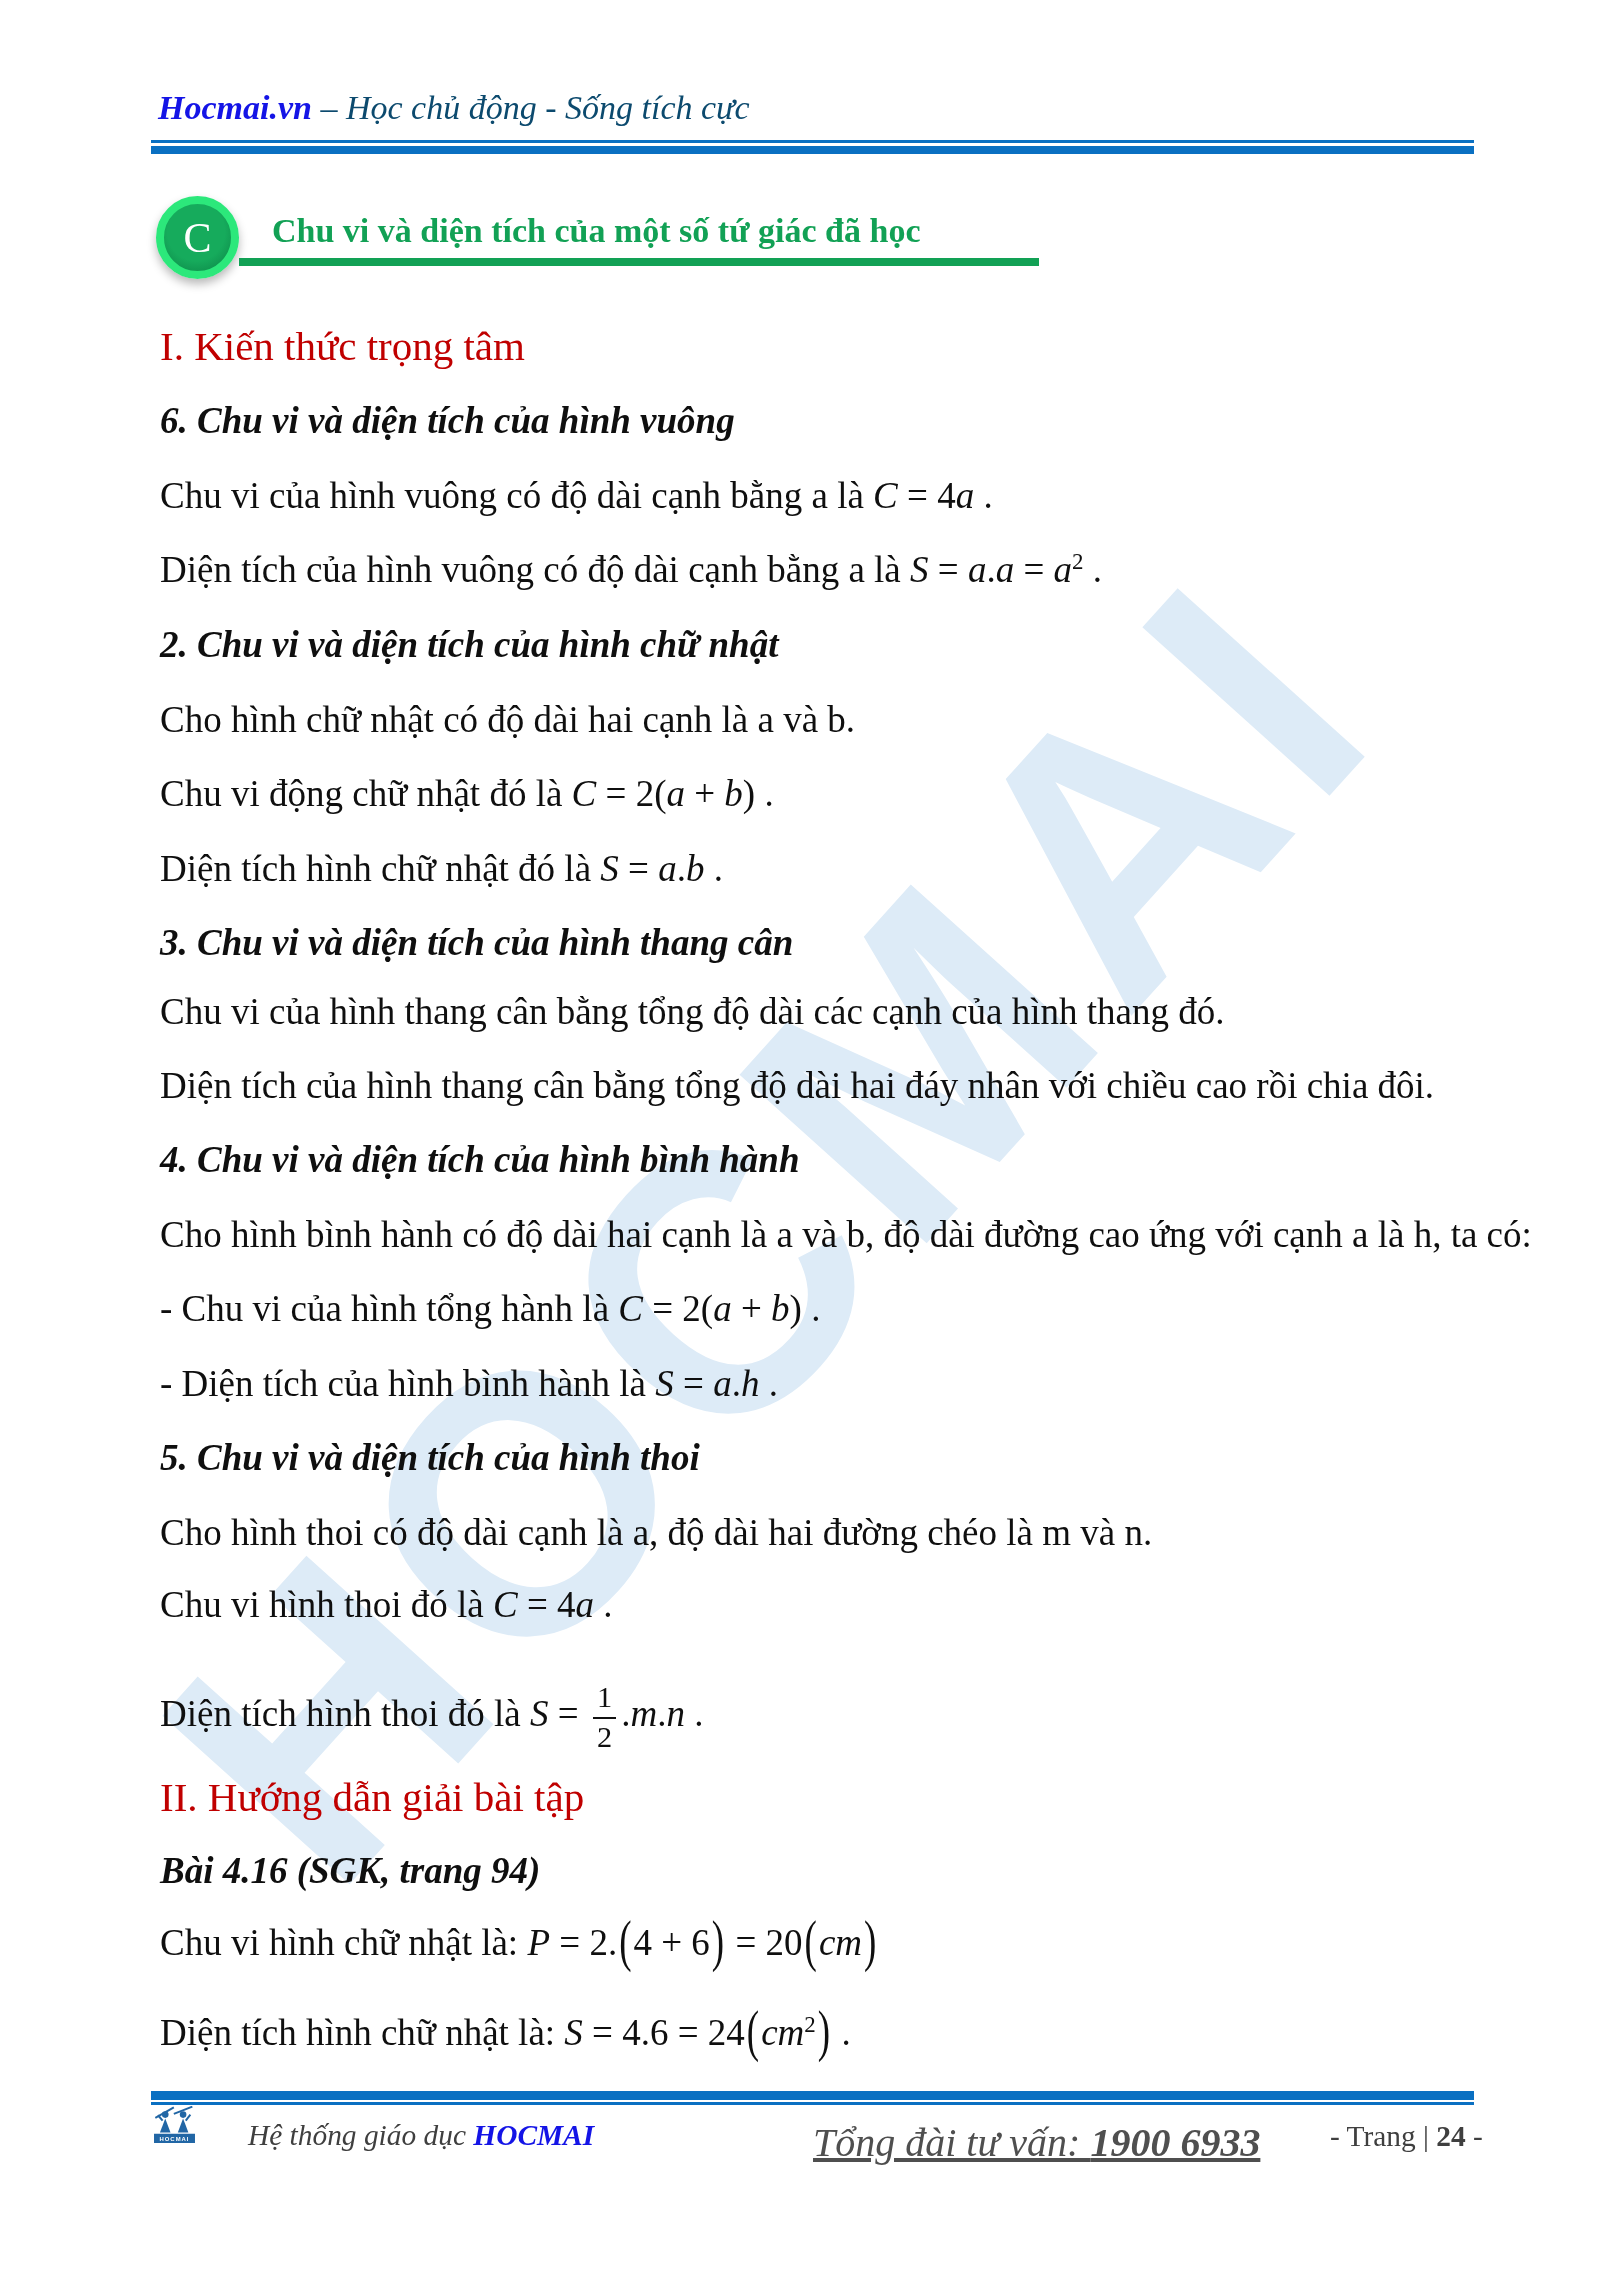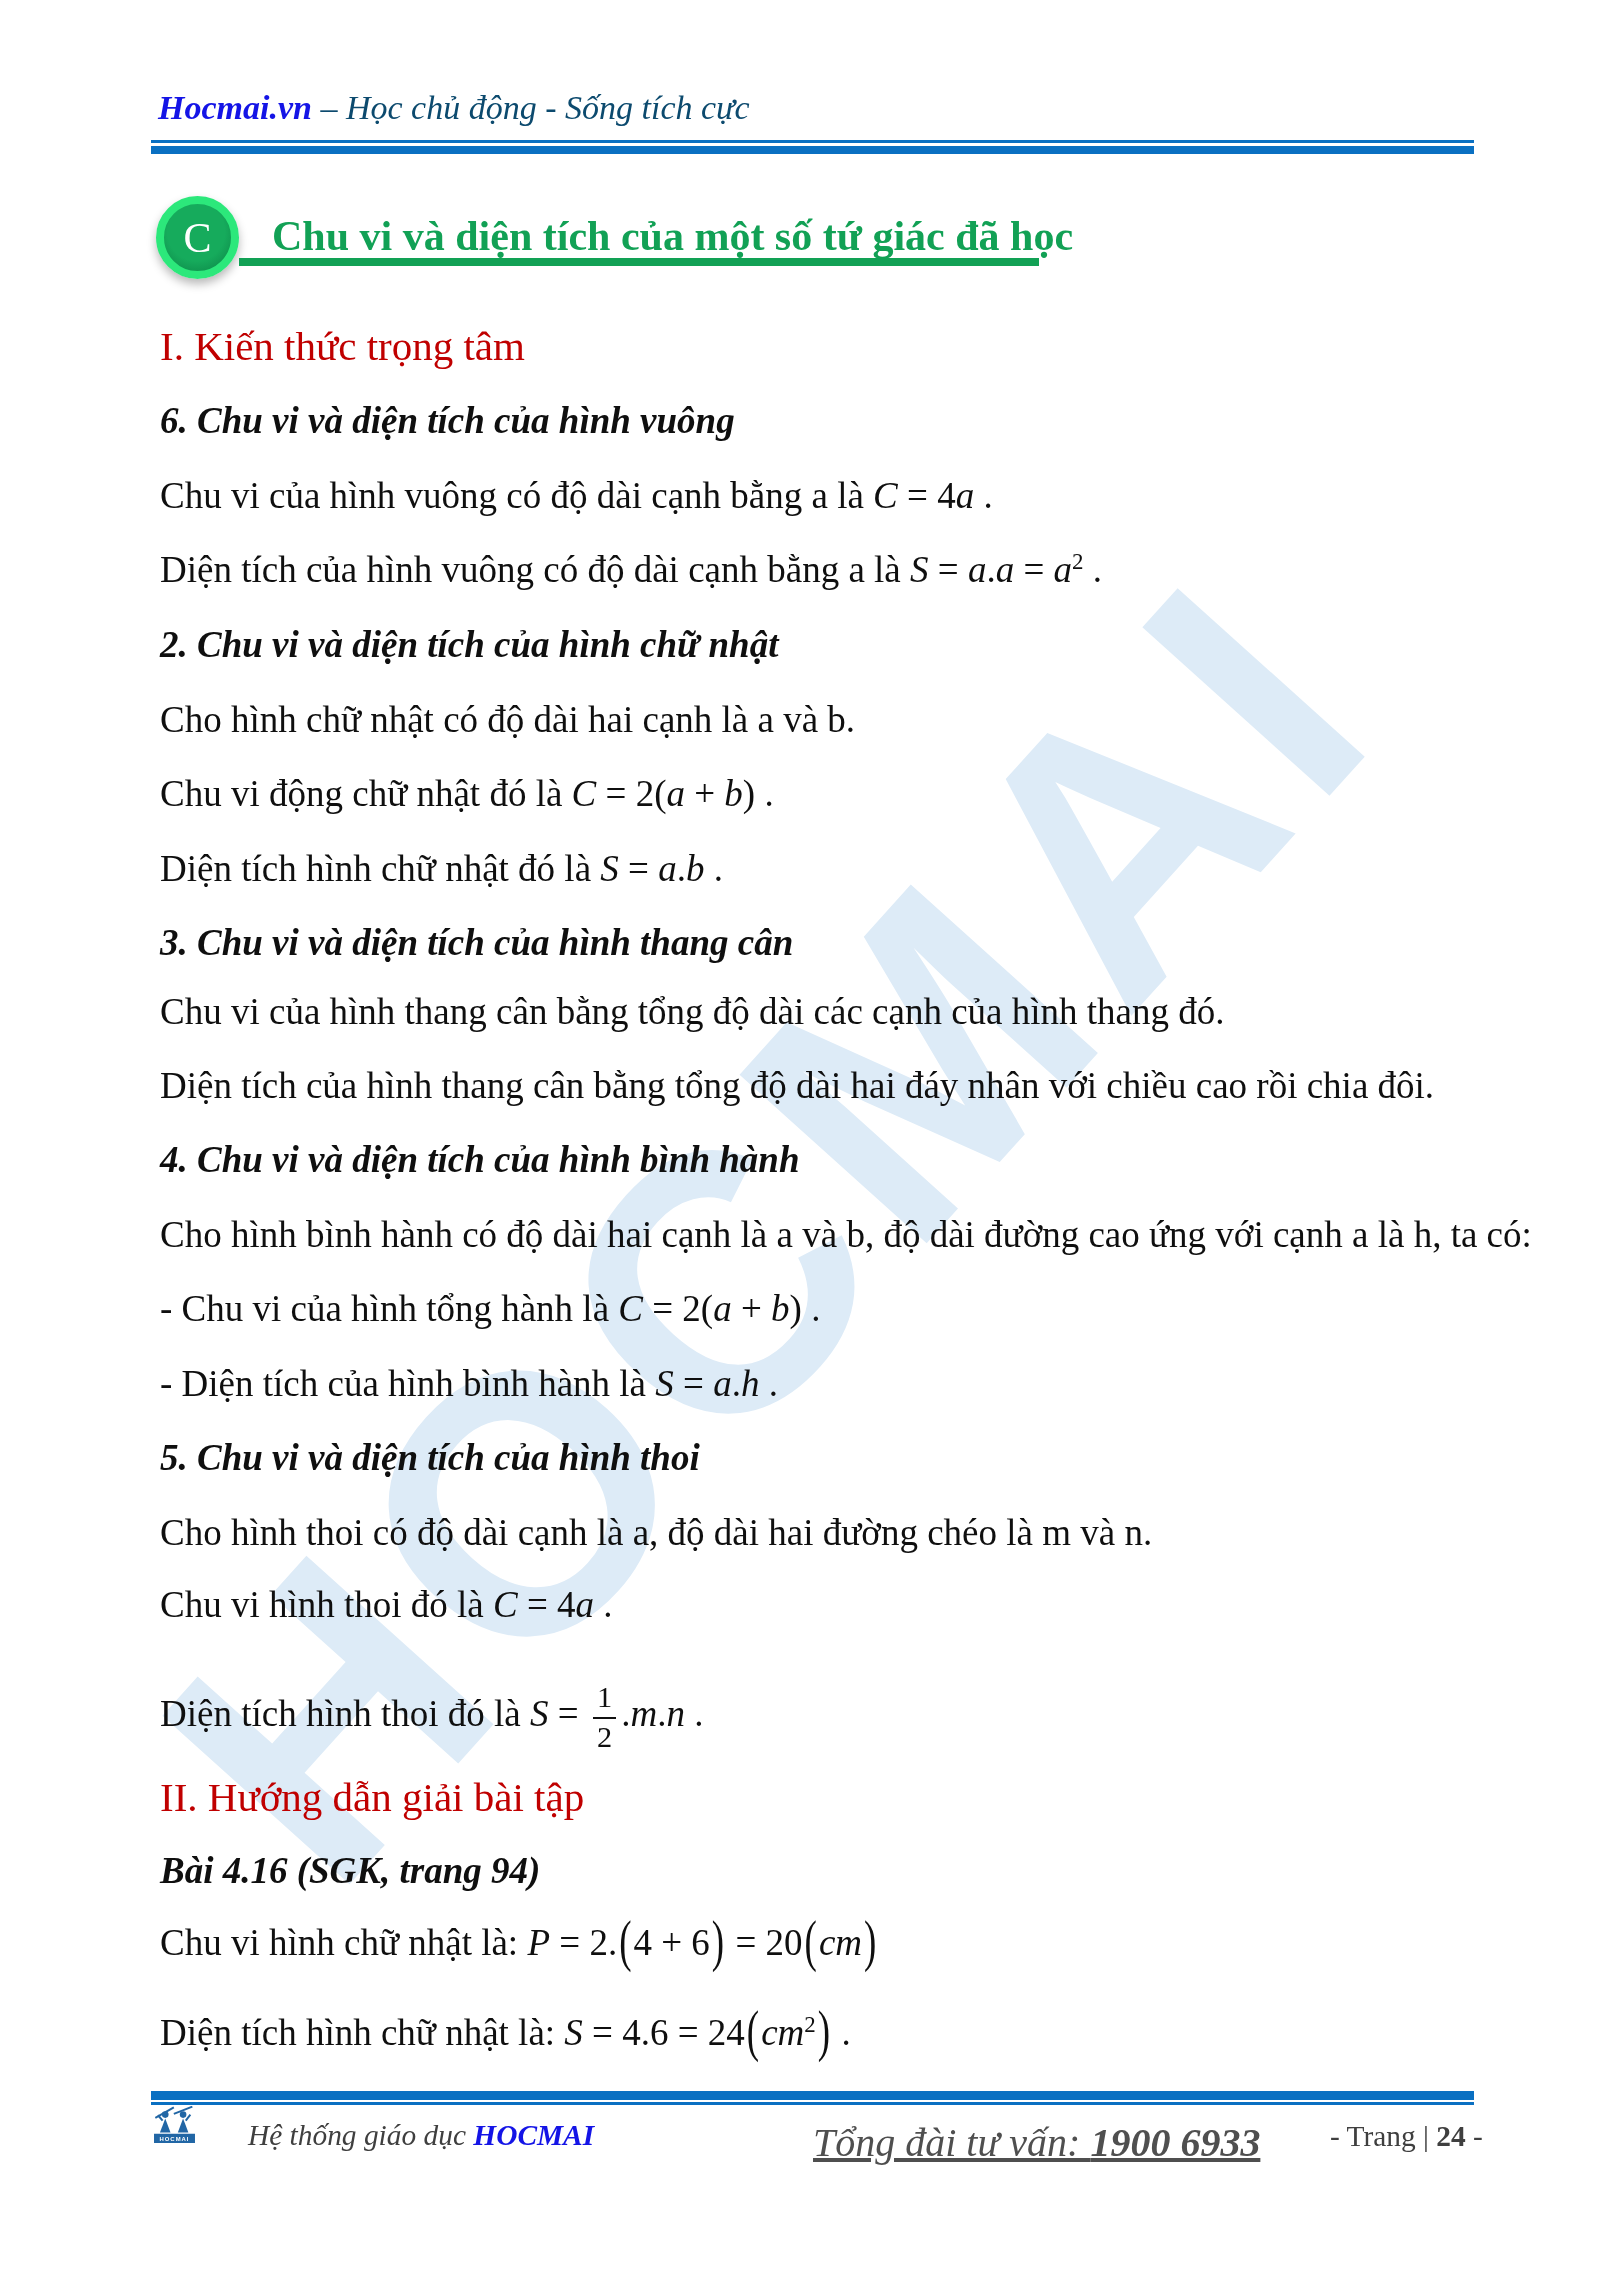--- a/index.html
+++ b/index.html
@@ -20,21 +20,21 @@
   #header-tagline{font-style:italic;color:#0c4a6e;}
   .rule{position:absolute;left:151px;width:1323px;background:#0a70c2;}
   #header-rule-thin{top:140px;height:2.6px;}
   #header-rule-thick{top:146px;height:7.9px;}
 
   
   #section-badge{position:absolute;left:156px;top:196px;width:67px;height:67px;border-radius:50%;
                  border:8.5px solid #2ce87b;background:radial-gradient(circle at 48% 42%,#16ab5c 55%,#0a7f43 100%);
                  box-shadow:0 5.2px 9.2px rgba(0,0,0,.28);display:flex;align-items:center;justify-content:center;}
   #section-badge .letter{color:#ffffff;font-size:42px;font-family:"Liberation Serif",serif;line-height:1;}
-  #section-title{position:absolute;left:272px;top:212px;font-size:42px;font-weight:bold;color:#12a155;white-space:nowrap;}
+  #section-title{position:absolute;left:272px;top:212px;font-size:34px;font-weight:bold;color:#12a155;white-space:nowrap;}
   #section-underline{position:absolute;left:239px;top:258px;width:800px;height:7.9px;background:#12a155;}
 
   
   .line{position:absolute;left:160px;white-space:nowrap;font-size:37px;line-height:1.25;}
   .h-red{font-weight:normal;color:#c00000;font-size:41px;}
   .h-sub{font-weight:bold;font-style:italic;}
   .mvar{font-style:italic;}
   .msup{font-size:0.62em;vertical-align:0.55em;}
   .bigp{display:inline-block;transform:scaleY(1.55);transform-origin:center 55%;padding:0 2px;}
   .frac{display:inline-flex;flex-direction:column;align-items:center;vertical-align:middle;

